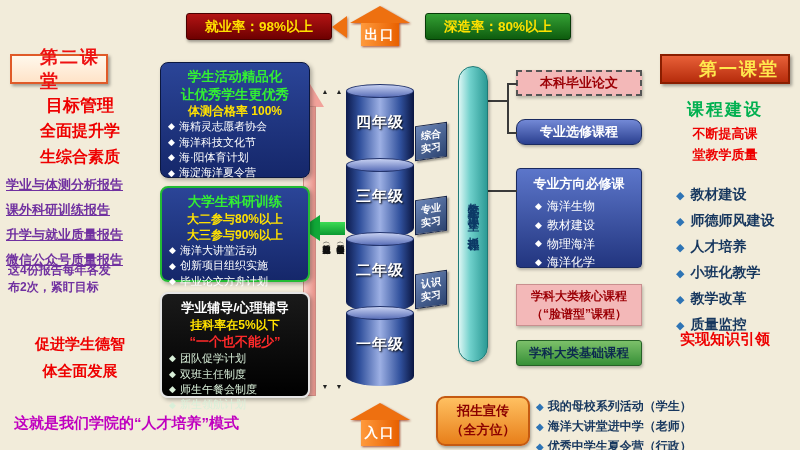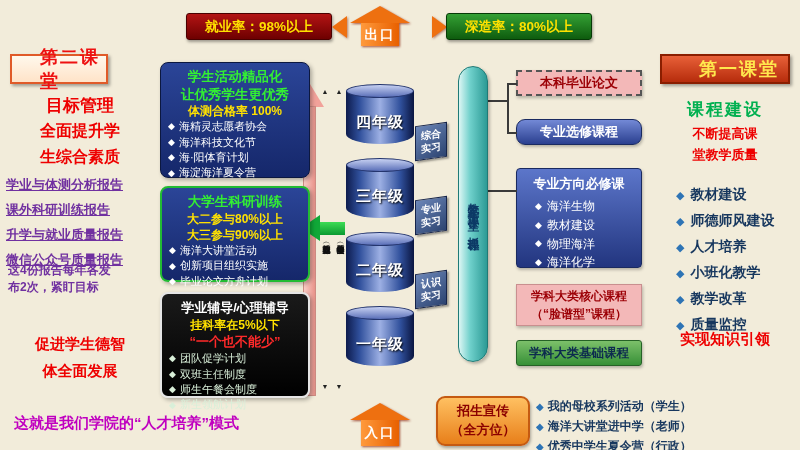--- a/index.html
+++ b/index.html
@@ -64,21 +64,21 @@
   .vtext { flex:1; writing-mode:vertical-rl; font-size:8px; color:#111; display:flex; align-items:center; justify-content:center; }
 
   
   .green-body { position:absolute; left:319px; top:222px; width:26px; height:13px;
                 background:linear-gradient(180deg,#3ddc55,#0a9a30); }
   .green-head { position:absolute; left:301px; top:215px; width:0; height:0;
                 border-top:13px solid transparent; border-bottom:13px solid transparent;
                 border-right:19px solid #10a838; }
 
   
-  .cyl { position:absolute; left:346px; width:68px; height:60px;padding-left:36px; }
+  .cyl { position:absolute; left:346px; width:68px; height:80px;padding-left:36px; }
   .cyl-body { position:absolute; left:0; right:0; top:7px; bottom:0;
               background:linear-gradient(90deg,#0d1b4d 0%,#30509c 20%,#9db0e4 50%,#30509c 80%,#0a1540 100%);
               border-radius:0 0 34px 34px / 0 0 10px 10px; }
   .cyl-top { position:absolute; left:0; right:0; top:0; height:14px; border-radius:50%;
              background:linear-gradient(180deg,#c7d1f2,#5a6fb8); border:1px solid #24356e; z-index:1; }
   .cyl-label { position:absolute; left:0; right:0; top:29px; text-align:center; color:#fff;
                font-weight:bold; font-size:15px; letter-spacing:1px; text-shadow:1px 1px 2px #000; z-index:2; }
 
   
   .itag { position:absolute; left:415px; width:32px; padding:4px 2px;
@@ -180,21 +180,21 @@
 
   <div class="badge badge-red" style="left:186px;top:13px;">就业率：98%以上</div>
   <div class="tri" style="left:332px;top:16px;border-top:11px solid transparent;border-bottom:11px solid transparent;border-right:15px solid #ee7010;"></div>
   <div class="oarrow" style="left:350px;top:6px;height:40px;">
     <div class="head" style="top:0;"></div>
     <div class="body" style="top:17px;height:23px;">
       <span>出口</span>
     </div>
   </div>
   <div class="tri" style="left:432px;top:16px;border-top:11px solid transparent;border-bottom:11px solid transparent;border-left:15px solid #ee7010;"></div>
-  <div class="badge badge-green" style="left:446px;top:13px;">深造率：80%以上</div>
+  <div class="badge badge-green" style="left:425px;top:13px;">深造率：80%以上</div>
 
   <div class="chead chead-2" style="left:10px;top:54px;width:98px;">第二课堂</div>
   <div class="chead chead-1" style="left:660px;top:54px;width:130px;">第一课堂</div>
 
   <div class="abs t-red" style="left:0;top:94px;width:160px;font-size:17px;text-align:center;">目标管理</div>
   <div class="abs t-red preline" style="left:20px;top:118px;width:120px;font-size:16px;text-align:center;line-height:1.65;">全面提升学
 生综合素质</div>
   <div class="reports t-purple" style="left:6px;top:176px;">
     <div>学业与体测分析报告</div>
     <div>课外科研训练报告</div>

